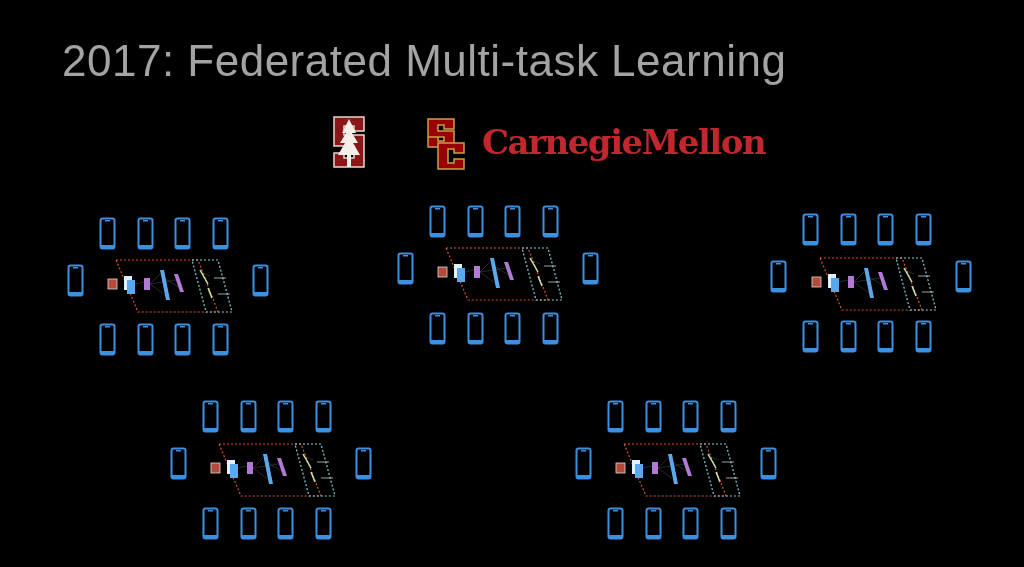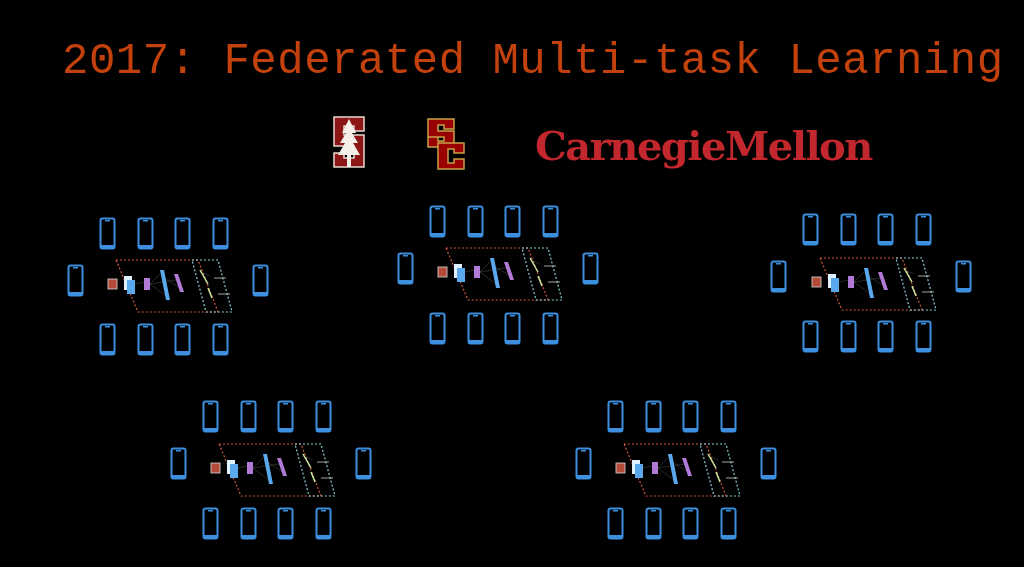--- a/index.html
+++ b/index.html
@@ -1,25 +1,25 @@
 <!DOCTYPE html>
 <html><head>
   <meta charset="utf-8">
   <style>
     html, body { margin: 0; padding: 0; background: #000; }
     body { width: 1024px; height: 567px; position: relative; overflow: hidden; font-family: "DejaVu Serif", serif; }
     .title {
       position: absolute; left: 62px; top: 36px; width: 940px;
-      font-family: Liberation Mono, monospace; font-size: 44px; color: #c2410c;
+      font-family: Liberation Sans, sans-serif; font-size: 44px; color: #a3a3a3;
       letter-spacing: 0.5px; white-space: nowrap; font-weight: normal;
     }
     .logo { position: absolute; }
     .cmu {
-      position: absolute; left: 535px; top: 122px;
-      font-family: "DejaVu Serif", serif; font-size: 40px; color: #c1272d;
+      position: absolute; left: 482px; top: 122px;
+      font-family: "DejaVu Serif", serif; font-size: 34px; color: #c1272d;
       letter-spacing: -1.5px; white-space: nowrap; font-weight: bold;
     }
     .cluster { position: absolute; width: 220px; height: 150px; }
   </style>
 </head>
 <body>
 
 <div class="title">2017: Federated Multi-task Learning</div>
 
 <svg class="logo" style="left:328px;top:113px" width="42" height="58" viewBox="0 0 42 58">

